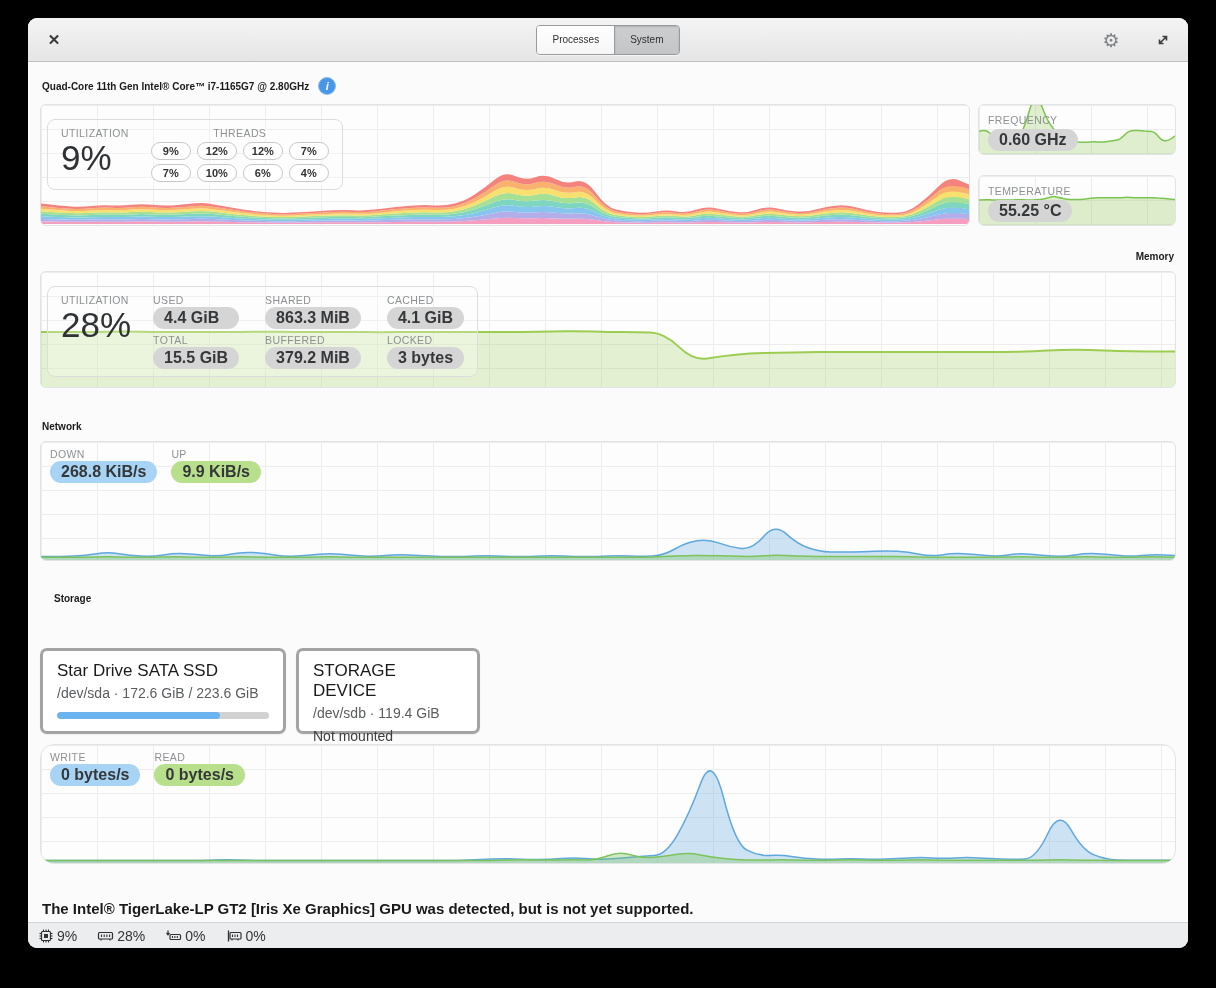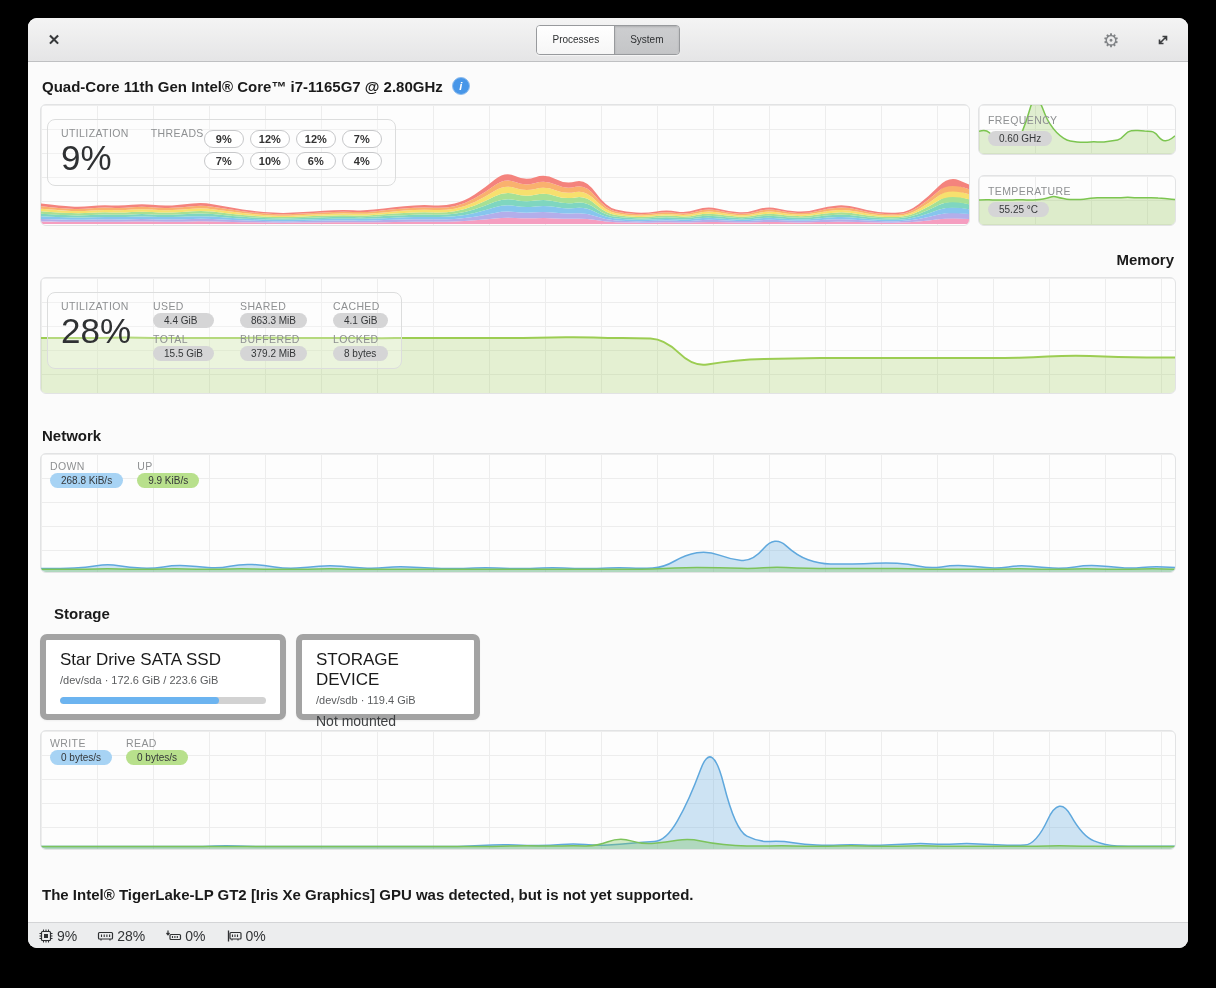--- a/index.html
+++ b/index.html
@@ -35,21 +35,21 @@
   }
   .tab-btn + .tab-btn { border-left:1px solid #989a9d; }
   .tab-btn.active { background:linear-gradient(#cdced0,#c4c5c7); box-shadow:inset 0 1px 2px rgba(0,0,0,.15); }
   .hdr-icon { position:absolute; top:11px; width:22px; height:22px; display:flex; align-items:center; justify-content:center; background:transparent; border:none; }
   .gear { right:66px; color:#808386; font-size:19px; }
   .expand { right:14px; }
 
   
   .content { flex:1 1 auto; padding:0 12px; overflow:hidden; background:#fbfbfb; }
 
-  .section-title { font-size:15px; font-weight:bold; color:#1a1a1a; }
+  .section-title { font-size:10px; font-weight:bold; color:#1a1a1a; }
   .cpu-title-row { margin:15px 2px 9px; display:flex; align-items:center; gap:9px; }
   .info-icon {
     width:18px; height:18px; border-radius:50%; background:#4796e8; border:1px solid #8fbdee;
     color:#fff; font-size:11px; font-weight:bold; font-style:italic;
     display:flex; align-items:center; justify-content:center; line-height:1;
   }
 
   .chart-card {
     position:relative; background:#fdfdfd; border:1px solid #e2e3e4; border-radius:6px; overflow:hidden;
     background-image:
@@ -66,62 +66,63 @@
   .side-inner { position:absolute; left:9px; top:5px; z-index:2; }
 
   .overlay-card {
     position:absolute; left:6px; top:14px; z-index:2;
     border:1px solid #dcdddd; border-radius:8px; background:rgba(255,255,255,0.25);
     display:flex; padding:7px 13px; gap:22px;
   }
   .stat-label { font-size:10.5px; color:#8e9092; letter-spacing:.4px; }
   .big-value { font-size:35px; color:#2f3133; line-height:1.1; }
 
-  .threads-grid { display:flex; flex-direction:row; align-items:flex-start; }
+  .threads-grid { display:flex; flex-direction:column; align-items:center; }
   .thread-rows { display:flex; flex-direction:column; gap:4px; margin-top:3px; }
   .thread-row { display:flex; gap:6px; }
   .thread-pill {
     width:40px; height:18px; border:1px solid #c7c8ca; border-radius:9px; background:#fff;
     font-size:11px; font-weight:bold; color:#333; display:flex; align-items:center; justify-content:center;
   }
 
   .badge {
     display:inline-block; padding:2px 11px; border-radius:12px;
-    font-size:10px; font-weight:normal; color:#353739; margin-top:1px;
+    font-size:16px; font-weight:bold; color:#353739; margin-top:1px;
   }
   .badge.gray  { background:#d5d5d6; }
   .badge.blue  { background:#a7d3f4; }
   .badge.green { background:#b8e08c; }
 
   .mem-stats { display:flex; gap:26px; }
   .mem-col { display:flex; flex-direction:column; gap:5px; }
   .mem-stat { display:flex; flex-direction:column; }
 
   .memory-chart { height:117px; margin-top:0; }
   .network-chart, .storage-chart { height:120px; }
   .chart-badges { position:absolute; left:9px; top:6px; z-index:2; display:flex; gap:14px; }
 
   .title-memory  { margin:25px 2px 9px;text-align:right; }
   .title-network { margin:33px 2px 9px; }
   .title-storage { margin:32px 14px 12px; }
 
   .device-row { display:flex; gap:10px; }
   .device-card {
-    background:#fff; border:6px solid #a3a3a3; border-radius:7px; padding:10px 14px; height:86px;
+    background:#fff; border:3px solid #a3a3a3; border-radius:7px; padding:10px 14px; height:86px;
     box-shadow:0 1px 2px rgba(0,0,0,.05);
+    margin-top:32px;
   }
   .device-1 { width:246px; }
   .device-2 { width:184px; }
   .device-name { font-size:17px; color:#1b1b1b; }
-  .device-details { font-size:11px; color:#5a5c5e; margin-top:4px; }
+  .device-details { font-size:14px; color:#5a5c5e; margin-top:4px; }
   .device-status { font-size:14px; color:#3c3e40; margin-top:7px; }
   .usage-track { margin-top:11px; height:7px; border-radius:4px; background:#d2d2d2; overflow:hidden; }
   .usage-fill { height:100%; border-radius:4px; background:#6cb4f0; }
 
-  .storage-chart-wrap { margin-top:10px; }
+  .storage-chart-wrap { margin-top:10px;border-radius:14px; }
   .gpu-notice { margin:36px 2px 0; font-size:15px; font-weight:bold; color:#1a1a1a; }
 
   
   .statusbar {
     flex:0 0 26px; height:26px; background:#ecedee; border-top:1px solid #d3d4d6;
     display:flex; align-items:center; gap:20px; padding:0 10px; font-size:14px; color:#333537;
   }
   .sb-item { display:flex; align-items:center; gap:3px; }
 </style>
 </head>
@@ -239,21 +240,21 @@
               <span class="badge gray">379.2 MiB</span>
             </div>
           </div>
           <div class="mem-col">
             <div class="mem-stat">
               <span class="stat-label">CACHED</span>
               <span class="badge gray">4.1 GiB</span>
             </div>
             <div class="mem-stat">
               <span class="stat-label">LOCKED</span>
-              <span class="badge gray">8 bytes</span>
+              <span class="badge gray">3 bytes</span>
             </div>
           </div>
         </div>
       </div>
     <svg width="1134" height="115">
           <path d="M 0.0 60.0 Q 28.4 60.0 42.5 60.0 Q 56.7 60.0 70.9 59.7 Q 85.0 59.4 99.2 59.7 Q 113.4 60.0 127.6 60.0 Q 141.8 60.0 155.9 60.0 Q 170.1 60.0 184.3 60.0 Q 198.4 60.0 212.6 59.8 Q 226.8 59.7 241.0 59.8 Q 255.2 60.0 269.3 60.0 Q 283.5 60.0 297.7 60.0 Q 311.9 60.0 326.0 60.1 Q 340.2 60.2 354.4 60.1 Q 368.6 60.0 382.7 60.0 Q 396.9 60.0 411.1 60.0 Q 425.3 60.0 439.4 60.0 Q 453.6 60.0 467.8 60.0 Q 481.9 60.0 496.1 59.7 Q 510.3 59.4 524.5 59.2 Q 538.6 59.0 552.8 59.5 Q 567.0 60.0 581.2 60.0 Q 595.4 60.0 609.5 60.5 Q 623.7 61.1 637.9 74.9 Q 652.0 88.7 666.2 86.4 Q 680.4 84.1 694.6 82.7 Q 708.8 81.2 722.9 80.9 Q 737.1 80.7 751.3 80.4 Q 765.5 80.1 779.6 80.1 Q 793.8 80.1 808.0 80.1 Q 822.1 80.1 836.3 80.1 Q 850.5 80.1 864.7 80.1 Q 878.9 80.1 893.0 80.1 Q 907.2 80.1 921.4 80.1 Q 935.5 80.1 949.7 80.1 Q 963.9 80.1 978.1 79.8 Q 992.3 79.5 1006.4 78.6 Q 1020.6 77.8 1034.8 77.8 Q 1049.0 77.8 1063.1 78.4 Q 1077.3 78.9 1091.5 79.2 Q 1105.7 79.5 1119.8 79.5 L 1134.0 79.5 L 1134 115 L 0 115 Z" fill="rgba(156,205,82,0.25)"></path>
           <path d="M 0.0 60.0 Q 28.4 60.0 42.5 60.0 Q 56.7 60.0 70.9 59.7 Q 85.0 59.4 99.2 59.7 Q 113.4 60.0 127.6 60.0 Q 141.8 60.0 155.9 60.0 Q 170.1 60.0 184.3 60.0 Q 198.4 60.0 212.6 59.8 Q 226.8 59.7 241.0 59.8 Q 255.2 60.0 269.3 60.0 Q 283.5 60.0 297.7 60.0 Q 311.9 60.0 326.0 60.1 Q 340.2 60.2 354.4 60.1 Q 368.6 60.0 382.7 60.0 Q 396.9 60.0 411.1 60.0 Q 425.3 60.0 439.4 60.0 Q 453.6 60.0 467.8 60.0 Q 481.9 60.0 496.1 59.7 Q 510.3 59.4 524.5 59.2 Q 538.6 59.0 552.8 59.5 Q 567.0 60.0 581.2 60.0 Q 595.4 60.0 609.5 60.5 Q 623.7 61.1 637.9 74.9 Q 652.0 88.7 666.2 86.4 Q 680.4 84.1 694.6 82.7 Q 708.8 81.2 722.9 80.9 Q 737.1 80.7 751.3 80.4 Q 765.5 80.1 779.6 80.1 Q 793.8 80.1 808.0 80.1 Q 822.1 80.1 836.3 80.1 Q 850.5 80.1 864.7 80.1 Q 878.9 80.1 893.0 80.1 Q 907.2 80.1 921.4 80.1 Q 935.5 80.1 949.7 80.1 Q 963.9 80.1 978.1 79.8 Q 992.3 79.5 1006.4 78.6 Q 1020.6 77.8 1034.8 77.8 Q 1049.0 77.8 1063.1 78.4 Q 1077.3 78.9 1091.5 79.2 Q 1105.7 79.5 1119.8 79.5 L 1134.0 79.5" fill="none" stroke="#9ccd52" stroke-width="2"></path>
         </svg>
       </div>
 

